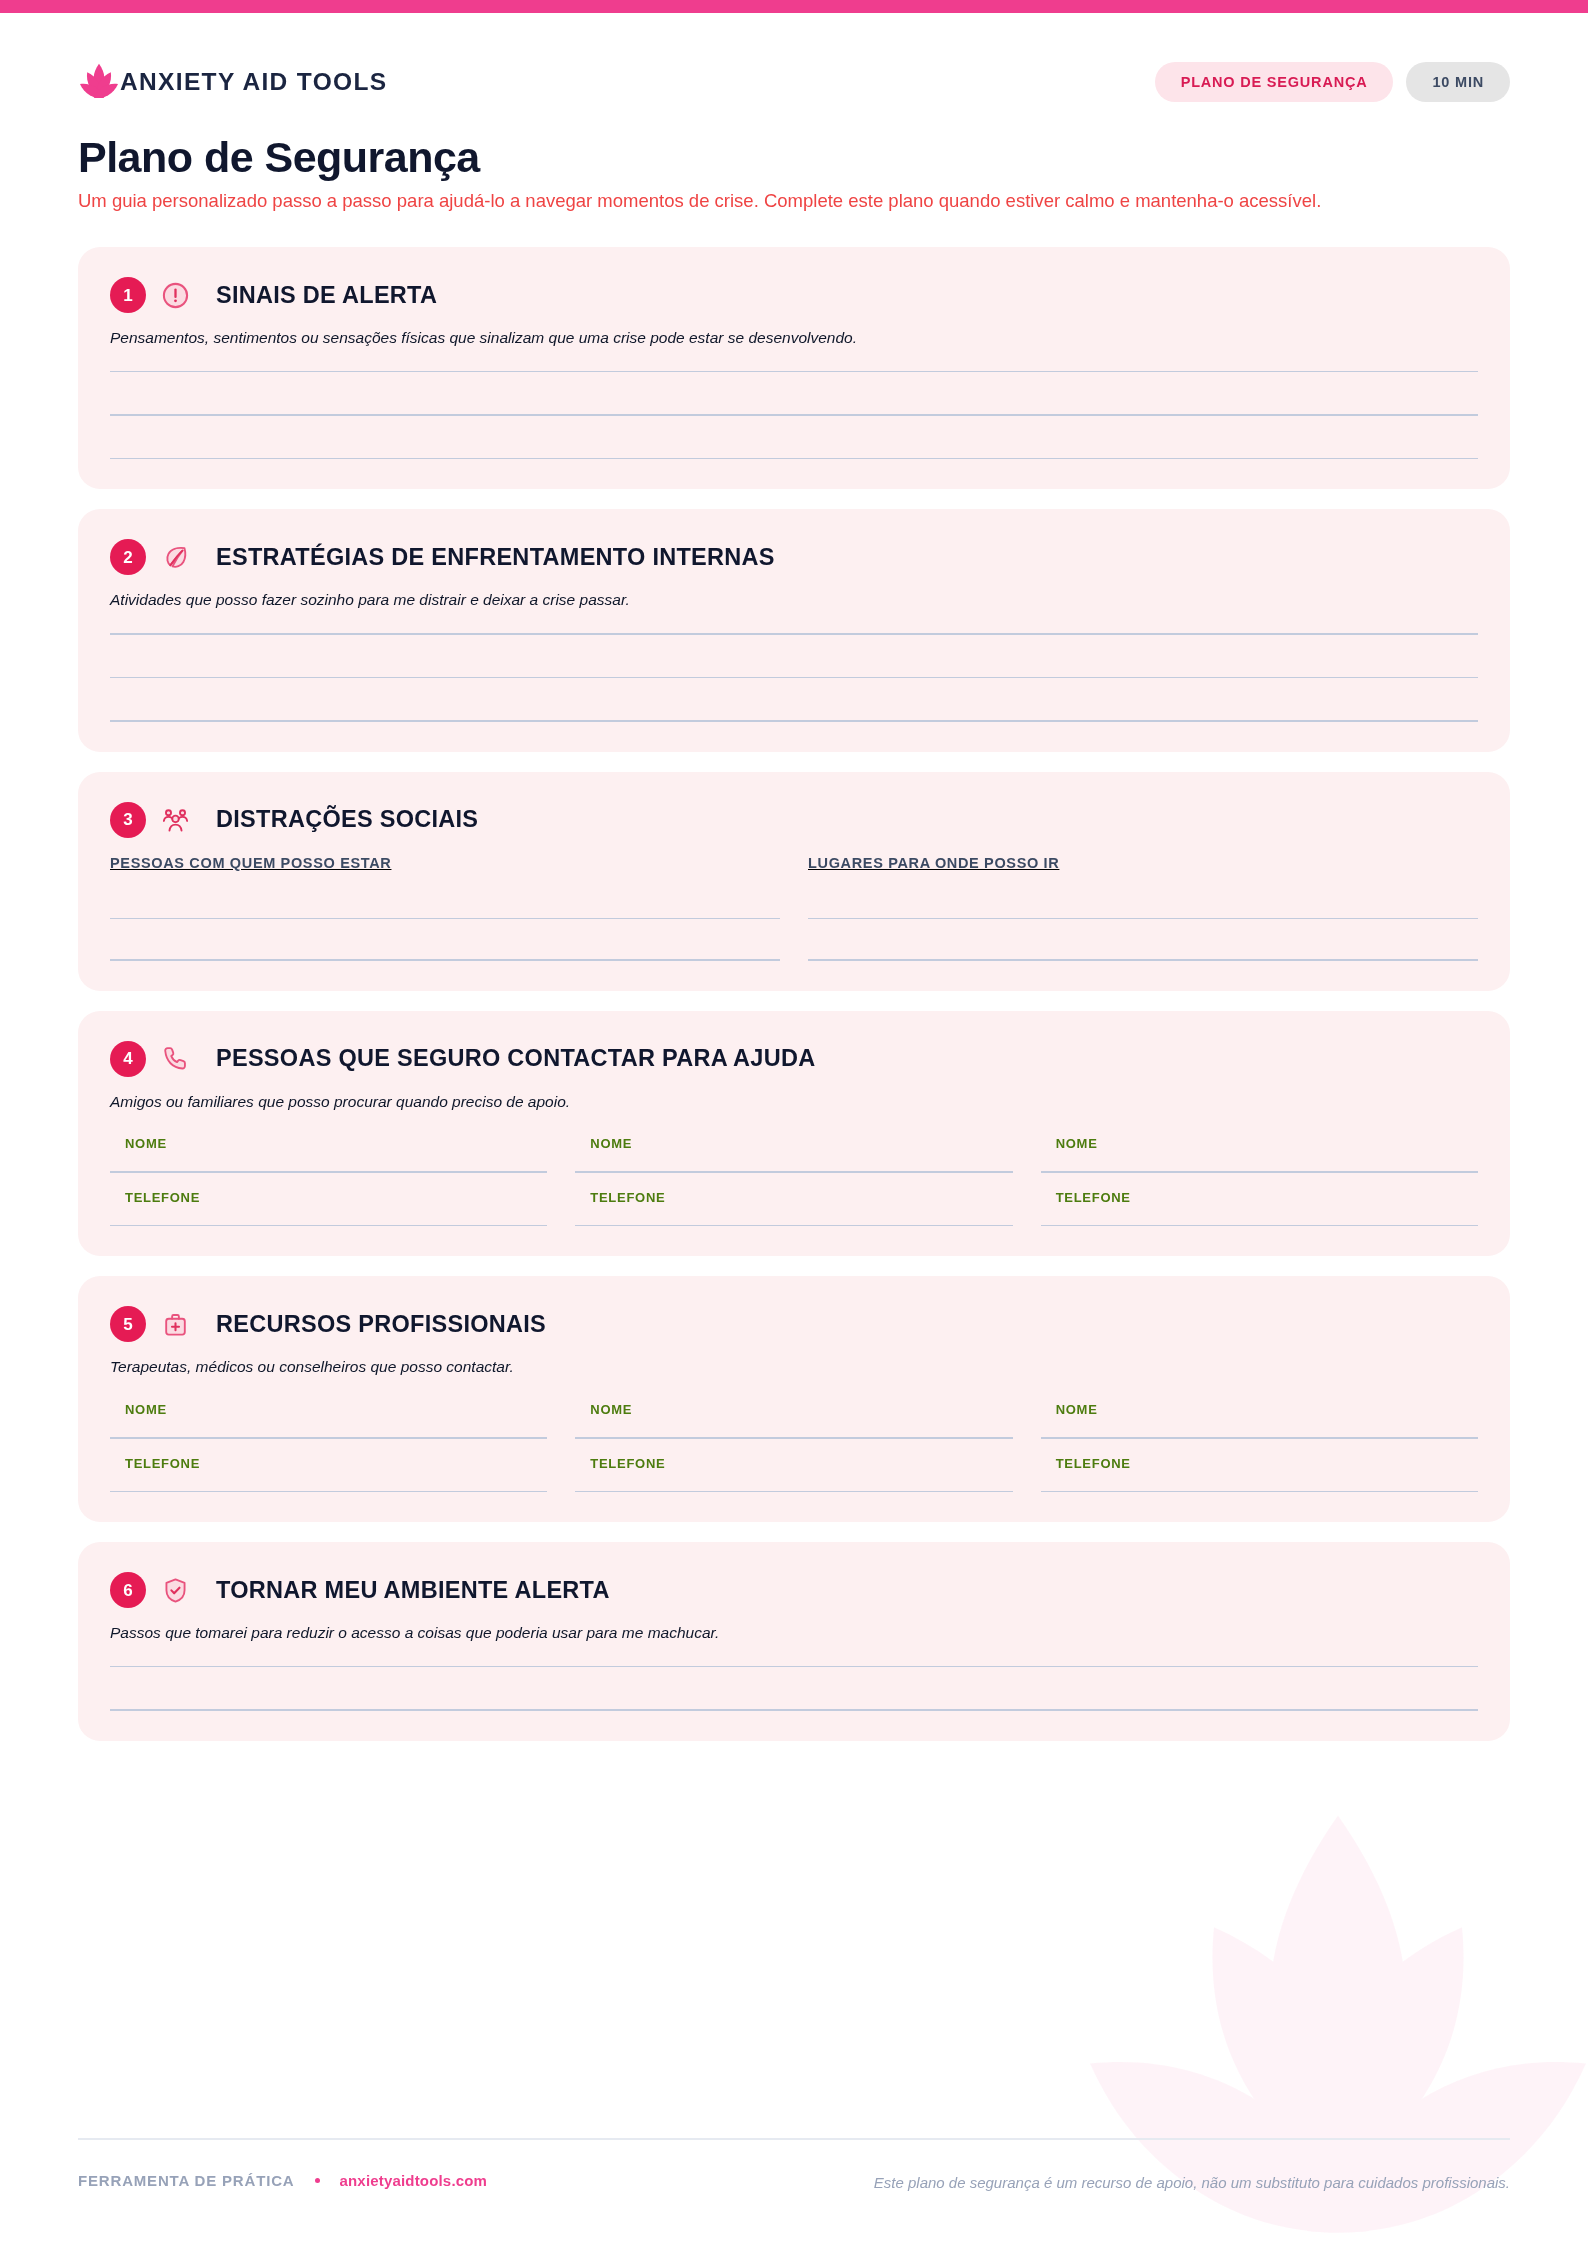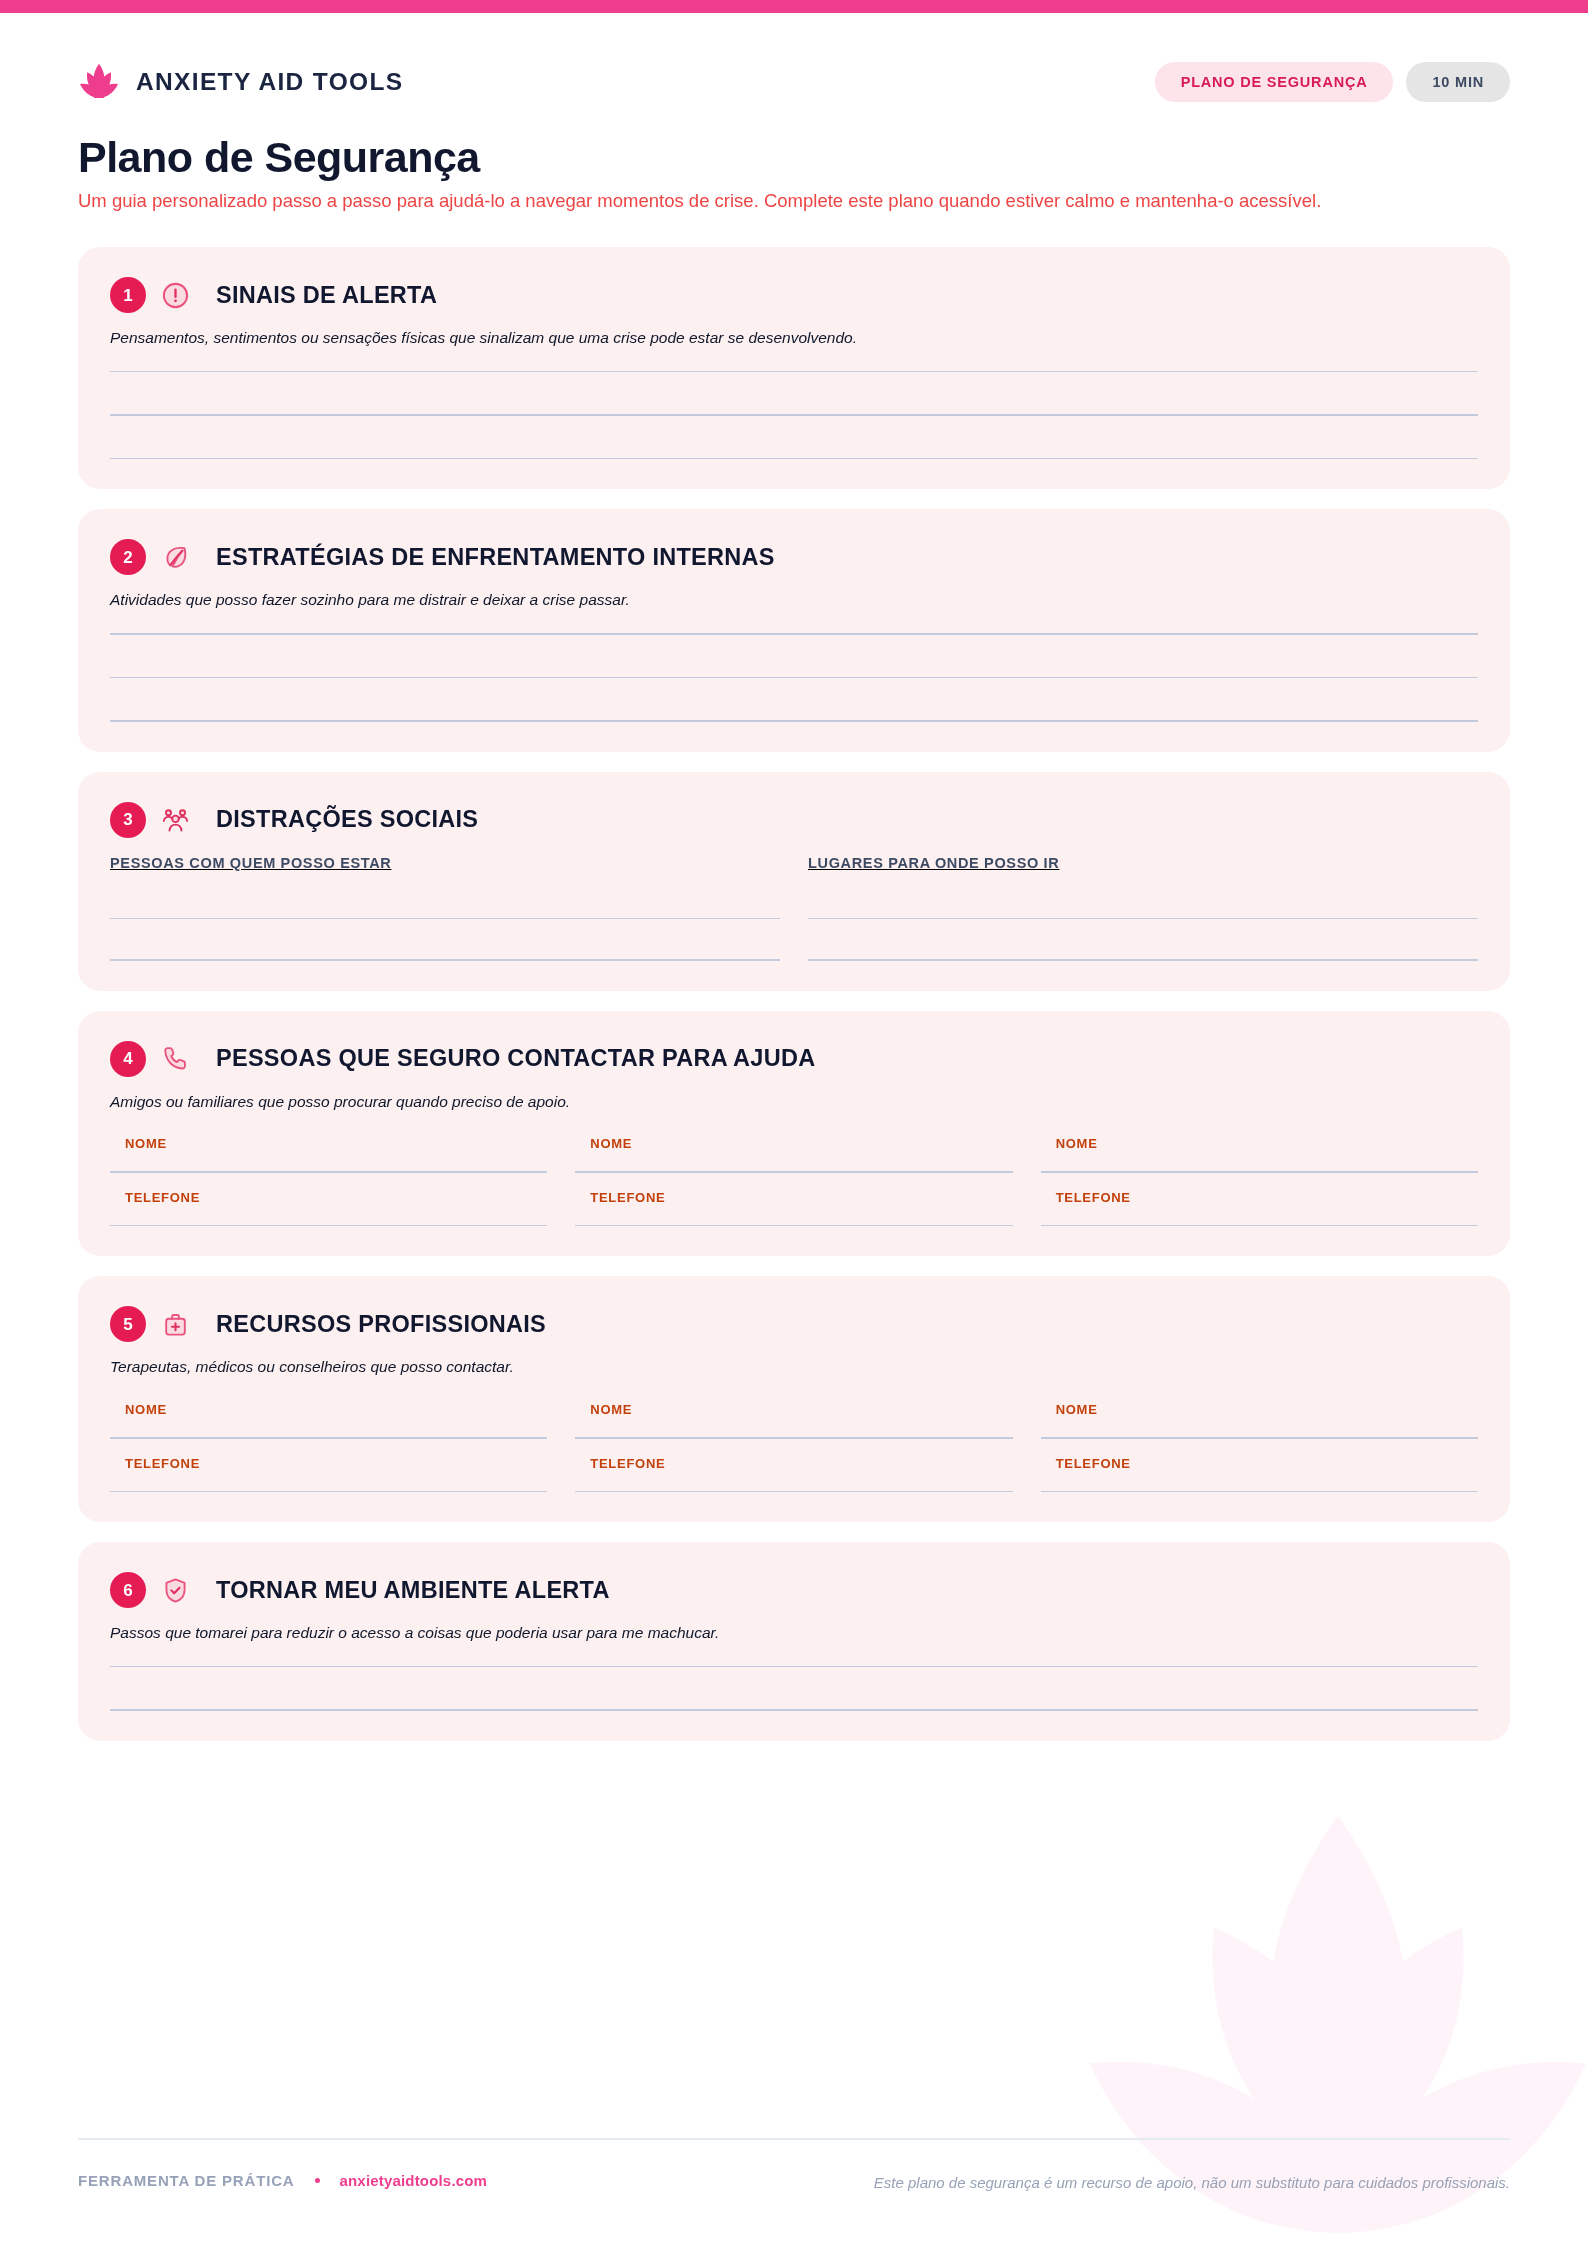--- a/index.html
+++ b/index.html
@@ -51,21 +51,20 @@
   
   .header {
     display: flex;
     align-items: center;
     justify-content: space-between;
     padding: 48px 78px 0 78px;
   }
   .brand {
     display: flex;
     align-items: center;
-    gap: 16px;
   }
   .brand-mark { width: 42px; height: 42px; display: block; }
   .brand-name {
     font-size: 24.5px;
     font-weight: bold;
     letter-spacing: 0.055em;
     color: #1b2541;
   }
   .header-badges {
     display: flex;
@@ -185,21 +184,21 @@
     gap: 28px;
     margin-top: 24px;
   }
   .contact { flex: 1 1 0; min-width: 0; }
   .field { margin-bottom: 17px; }
   .field:last-child { margin-bottom: 0; }
   .field-label {
     font-size: 13px;
     font-weight: bold;
     letter-spacing: 0.055em;
-    color: #c2410c;
+    color: #4d7c0f;
     display: block;
     margin-bottom: 20px;
     padding-left: 15px;
   }
   .field-line {
     height: 1.5px;
     background: #c2cbdd;
   }
 
   

